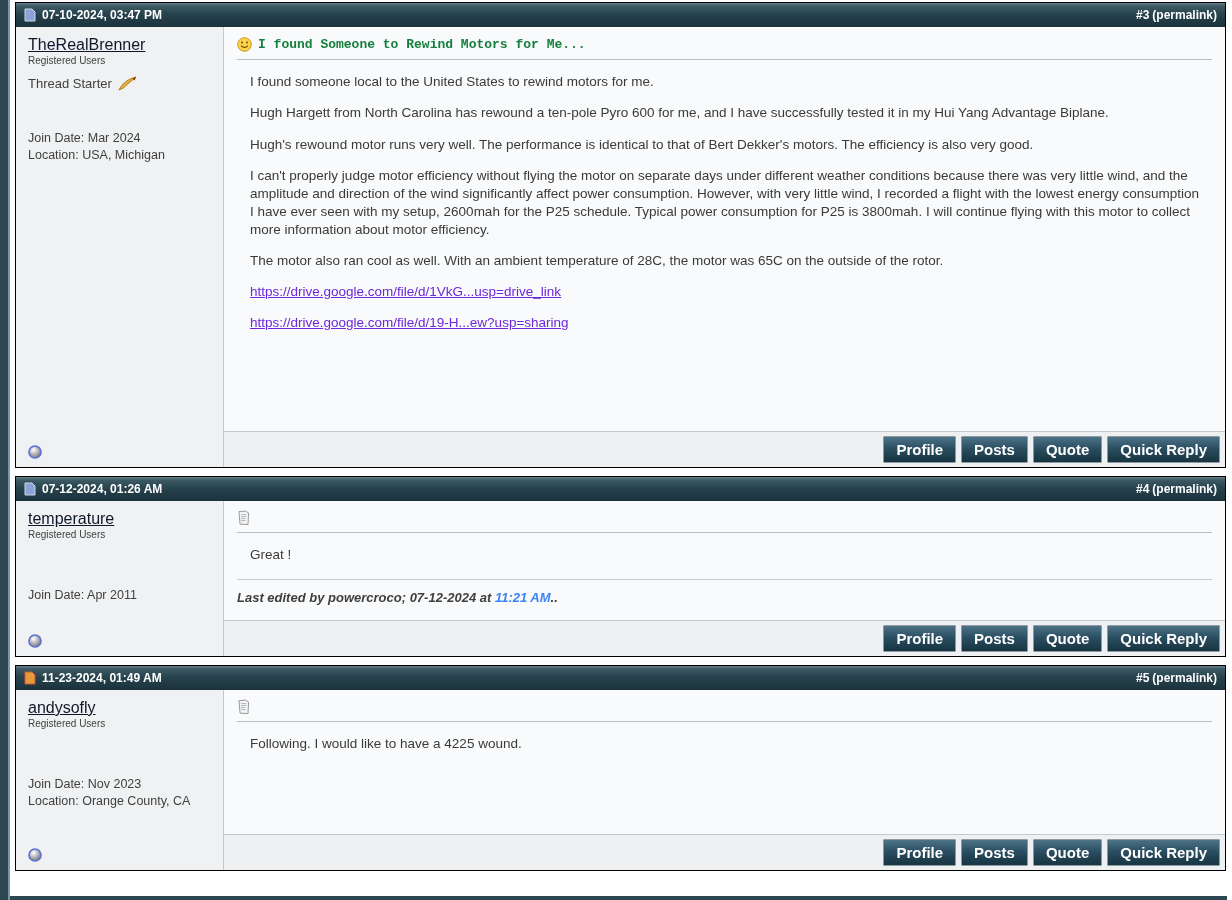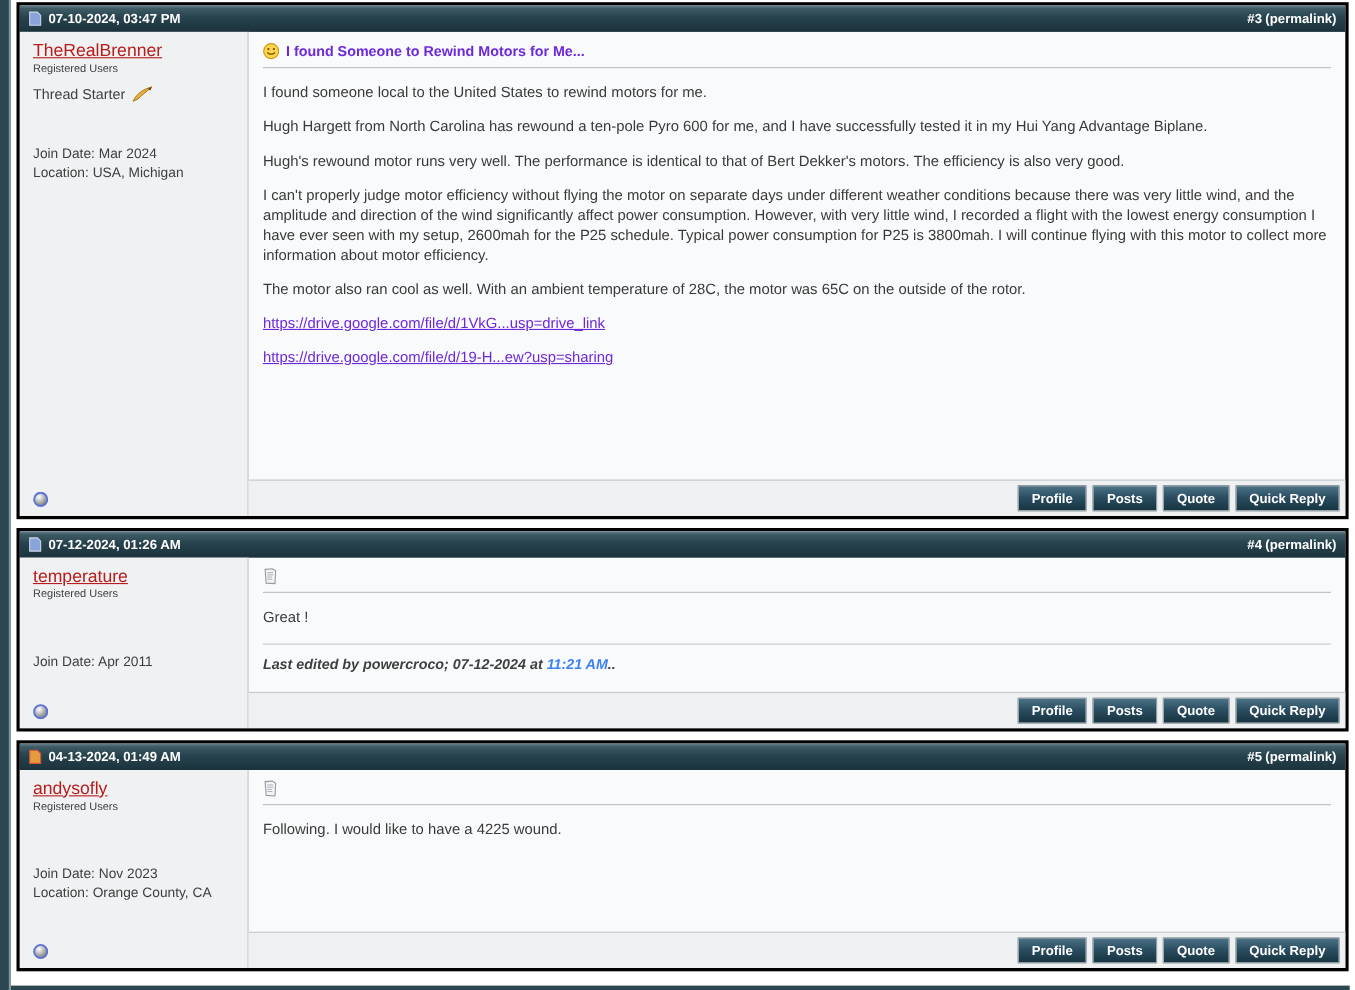--- a/index.html
+++ b/index.html
@@ -11,63 +11,63 @@
   }
   .page { position:relative; width:1232px; height:900px; overflow:hidden; background:#fff; }
   .left-edge {
     position:absolute; left:0; top:0; width:10px; height:100%;
     background:#2c4752; border-right:2px solid #7d96a0;
   }
   .bottom-edge {
     position:absolute; left:10px; right:5px; bottom:0; height:4px; background:#2c4752;
   }
   .thread { margin:2px 6px 0 15px; }
-  .post { border:3px solid #000000; margin-bottom:8px; background:#f9fafb; }
+  .post { border:1px solid #000000; margin-bottom:8px; background:#f9fafb; }
   .post-header {
     height:24px; display:flex; justify-content:space-between; align-items:center;
     padding:0 8px;
     background:linear-gradient(180deg,#66828c 0%,#3e5a64 12%,#27434e 45%,#1b323c 100%);
     color:#fff; font-size:12px; font-weight:bold;
   }
   .hleft { display:flex; align-items:center; gap:6px; }
   .hicon, .ticon, .uicon, .ustatus { display:inline-flex; align-items:center; }
   .hperma { color:#fff; text-decoration:none; }
   .hperma span { margin-left:3px; }
   .post-body { display:flex; align-items:stretch; }
   .post:nth-child(1) .post-body { min-height:440px; }
   .post:nth-child(2) .post-body { min-height:155px; }
   .post:nth-child(3) .post-body { min-height:180px; }
   .user-col {
     width:208px; flex:0 0 208px; background:#eff1f2; border-right:1px solid #c3c9cc;
     padding:9px 10px 8px 12px; display:flex; flex-direction:column;
     font-size:13px; color:#3f3f3f;
   }
-  .uname { font-size:16px; color:#b91c1c; text-decoration:underline; width:max-content; margin-bottom:1px; }
+  .uname { font-size:16px; color:#0f172a; text-decoration:underline; width:max-content; margin-bottom:1px; }
   .ugroup { font-size:10px; margin-bottom:9px; }
   .ustarter { display:flex; align-items:center; gap:5px; font-size:13px; }
   .ujoin { margin-top:38px; font-size:12.5px; line-height:1.38; }
   .ustatus { margin-top:auto; padding-top:12px; }
   .right-col { flex:1 1 auto; display:flex; flex-direction:column; min-width:0; }
   .content-main { flex:1 1 auto; padding:6px 13px 8px; font-size:13.5px; line-height:1.34; color:#3a3a3a; }
   .title-row {
-    display:flex; align-items:center; gap:6px; font-weight:bold; font-size:13px; color:#6d28d9;
-    padding:3px 0 6px; border-bottom:1px solid #b9bec1; min-height:24px;
-  }
-  .paras p { margin:13px 0; }
+    display:flex; align-items:center; gap:6px; font-weight:bold; font-size:13px; color:#15803d;
+    padding:3px 0 6px; border-bottom:1px solid #b9bec1; min-height:24px;font-family:Liberation Mono, monospace;
+  }
+  .paras p { margin:13px 13px; }
   .links a { color:#6d28d9; }
   .lastedit {
     border-top:1px solid #c6cbce; margin-top:15px; padding-top:9px;
     font-style:italic; font-weight:bold; font-size:13px; color:#3f3f3f;
   }
   .ltime { color:#3b82f6; }
   .post-footer {
     border-top:1px solid #c3c9cc; background:#eef0f1; padding:4px 5px; text-align:right;
   }
   .pbtn {
-    font-family:"Liberation Sans", sans-serif; font-weight:bold; font-size:12px; color:#fff;
+    font-family:"Liberation Sans", sans-serif; font-weight:bold; font-size:15px; color:#fff;
     background:linear-gradient(180deg,#4d7387 0%,#2b4e62 45%,#173440 100%);
     border:1px solid #8e9aa1; border-radius:1px; padding:4px 12px; margin-left:5px; cursor:pointer;
   }
 </style>
 </head>
 <body>
 
 <div class="page">
   <div class="left-edge"></div>
   <div class="thread">
@@ -203,21 +203,21 @@
   </section>
 
   <section class="post">
     <header class="post-header">
       <span class="hleft">
         <span class="hicon">
               <svg width="12" height="14" viewBox="0 0 12 14">
                 <path d="M1 1h7l3 3v9H1z" fill="#e59a3c" stroke="#d2543a" stroke-width="1"></path>
               </svg>
             </span>
-        <span class="hdate">04-13-2024, 01:49 AM</span>
+        <span class="hdate">11-23-2024, 01:49 AM</span>
       </span>
       <a class="hperma" href="#"><span>#5</span><span>(permalink)</span></a>
     </header>
     <div class="post-body">
       <aside class="user-col">
         <a class="uname" href="#">andysofly</a>
         <div class="ugroup">Registered Users</div>
 
         <div class="ujoin">
           <div>Join Date: Nov 2023</div>

